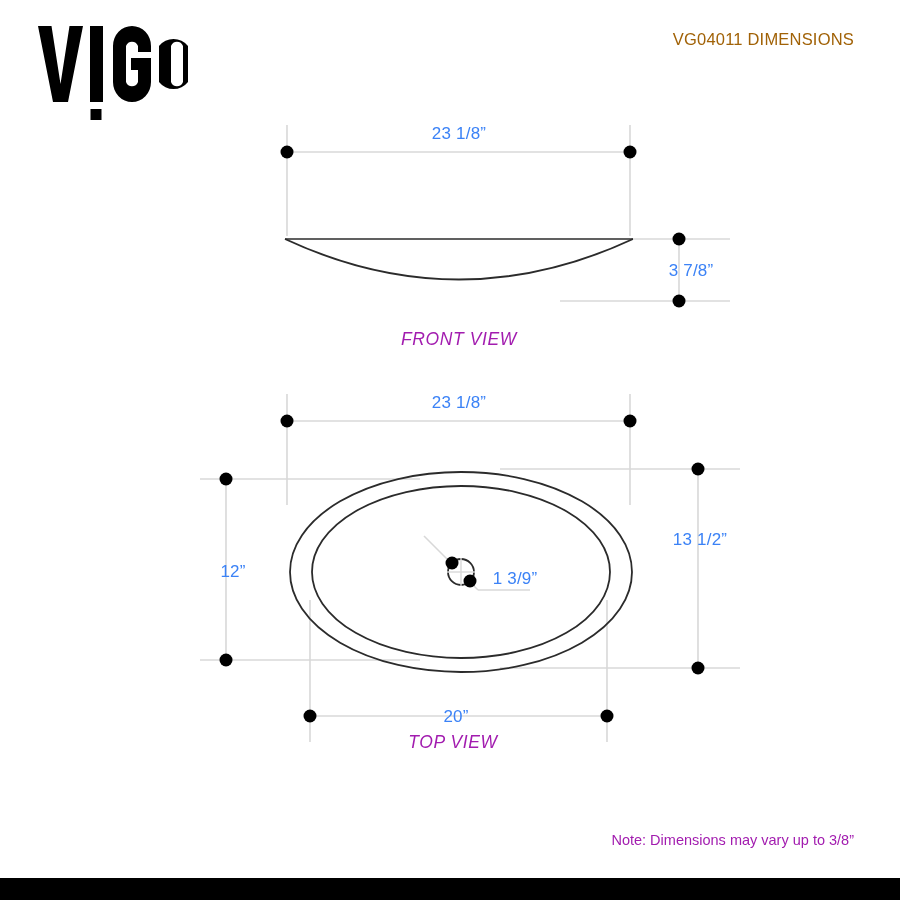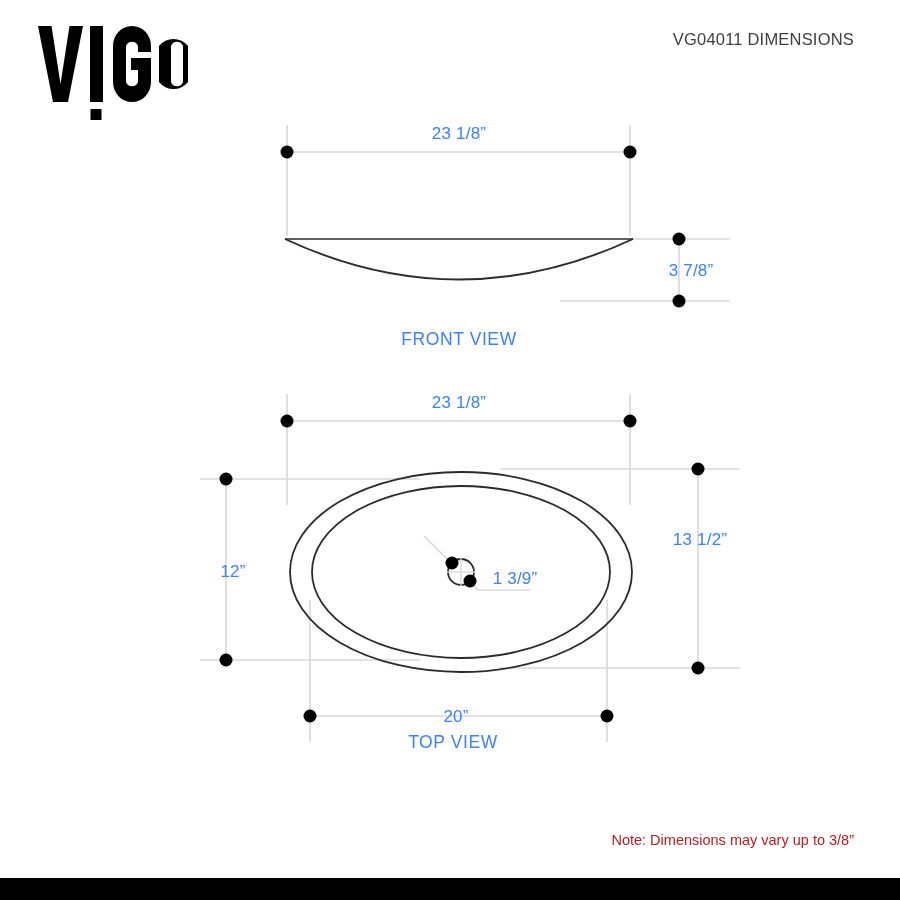--- a/index.html
+++ b/index.html
@@ -26,21 +26,21 @@
     width: 150px;
     height: 105px;
   }
   #brand-logo svg { display: block; }
   
   #header-title {
     position: absolute;
     right: 46px;
     top: 30px;
     font-size: 16.5px;
-    color: #404040;
+    color: #a16207;
     letter-spacing: 0.2px;
     white-space: nowrap;
   }
   
   #drawing-layer {
     position: absolute;
     left: 0;
     top: 0;
     width: 900px;
     height: 900px;
@@ -49,36 +49,37 @@
   .dim-text {
     position: absolute;
     font-size: 17px;
     color: #3b82f6;
     white-space: nowrap;
     letter-spacing: 0.2px;
   }
   .view-label {
     position: absolute;
     font-size: 17.5px;
-    color: #3b82f6;
+    color: #a21caf;
     white-space: nowrap;
     letter-spacing: 0.6px;
+    font-style: italic;
   }
   .centered {
     transform: translateX(-50%);
   }
   .vcentered {
     transform: translate(-50%, -50%);
   }
   #footer-note {
     position: absolute;
     right: 46px;
     top: 832px;
     font-size: 14.5px;
-    color: #b91c1c;
+    color: #a21caf;
     white-space: nowrap;
   }
   #bottom-bar {
     position: absolute;
     left: 0;
     top: 878px;
     width: 900px;
     height: 22px;
     background: #000000;
   }

